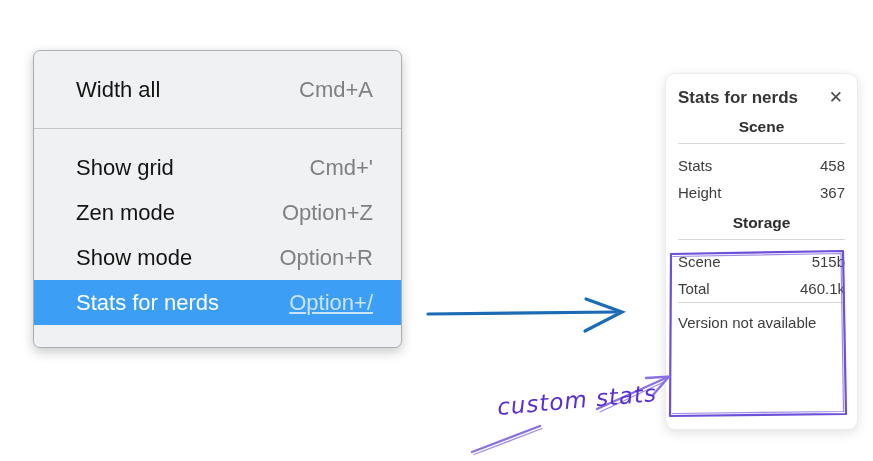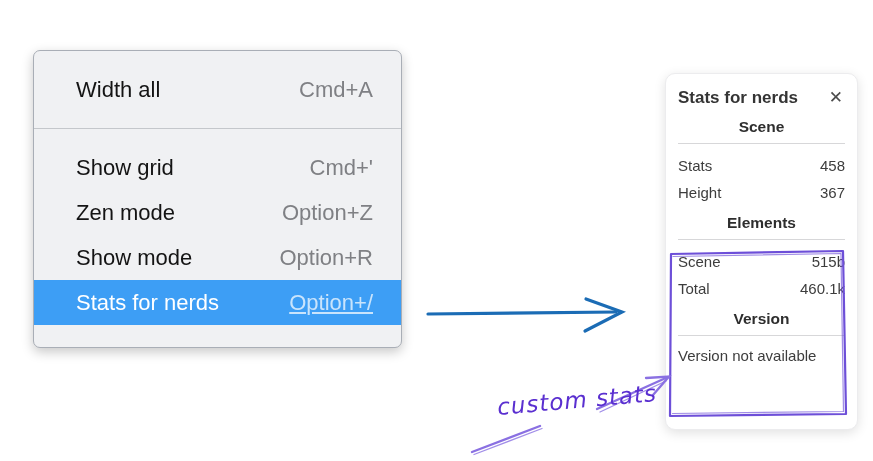--- a/index.html
+++ b/index.html
@@ -99,34 +99,33 @@
         <span>Stats</span>
         <span>458</span>
       </div>
       <div class="stat-row">
         <span>Height</span>
         <span>367</span>
       </div>
     </div>
 
     <div class="section">
-      <div class="sec-h">Elements</div>
+      <div class="sec-h">Storage</div>
       <div class="sec-hr"></div>
       <div class="stat-row">
         <span>Scene</span>
         <span>515b</span>
       </div>
       <div class="stat-row">
         <span>Total</span>
         <span>460.1k</span>
       </div>
     </div>
 
     <div class="section">
-      <div class="sec-h">Version</div>
       <div class="sec-hr"></div>
       <div class="note">Version not available</div>
     </div>
   </div>
 
   <svg class="overlay" width="873" height="461" viewBox="0 0 873 461">
 
     <g stroke="#1b6cb5" stroke-width="3.2" fill="none" stroke-linecap="round">
       <path d="M428 314 L616 312"></path>
       <path d="M586 299 L622 312 L585 331"></path>

